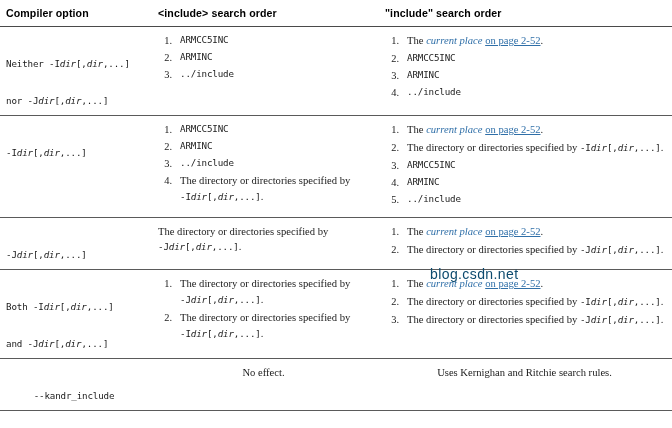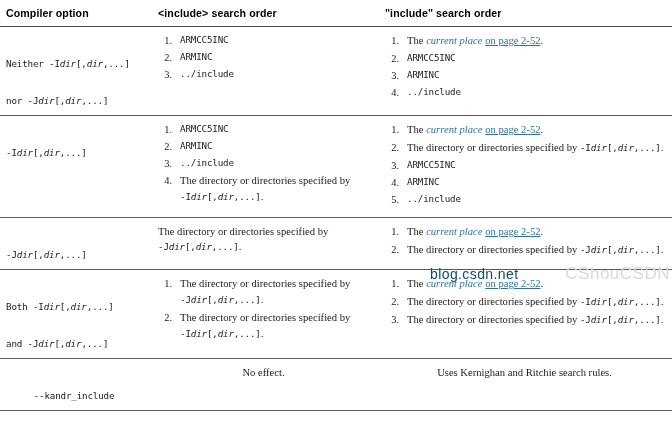--- a/index.html
+++ b/index.html
@@ -238,15 +238,14 @@
         </td>
         <td class="col-quote">
           <div class="prose plain-cell">Uses Kernighan and Ritchie search rules.</div>
         </td>
       </tr>
 
     </tbody>
   </table>
 
   <div id="watermark2">blog.csdn.net</div>
-  <div id="watermark">CShouCSDN</div>
 
 </div>
 
 </body></html>

